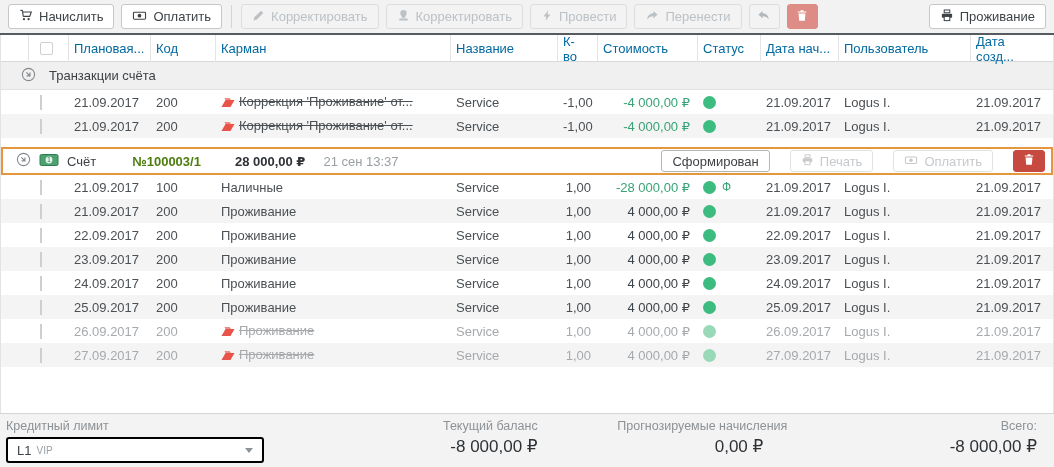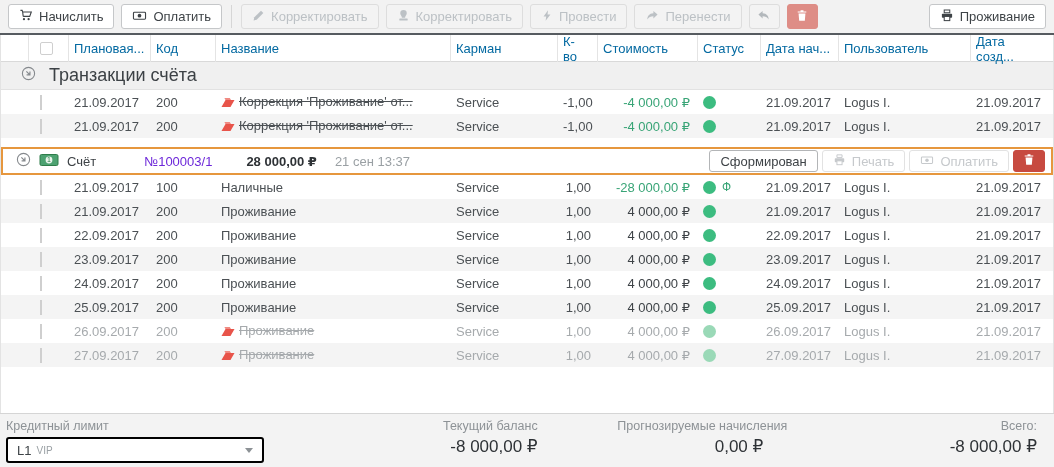--- a/index.html
+++ b/index.html
@@ -24,21 +24,21 @@
   .tablewrap { flex:1; background:#fff; border-left:1px solid #e3e3e3; border-right:1px solid #e3e3e3; overflow:hidden; }
   .grid { display:grid; grid-template-columns:28px 40px 82px 65px 235px 107px 40px 100px 63px 78px 132px 1fr;
           align-items:center; }
   .thead { height:27px; border-bottom:1px solid #d9d9d9; font-size:13px; color:#0369a1; }
   .thead > div { height:27px; display:flex; align-items:center; padding-left:5px; border-right:1px solid #e4e4e4; }
   .thead > div:last-child { border-right:none; justify-content:flex-end; padding-right:17px; }
   .thead .h-qty { justify-content:flex-end; padding-right:18px; }
   .cbx { width:13px; height:13px; border:1px solid #cfcfcf; border-radius:2px; background:#fff; margin-left:6px; }
 
   .group-row { height:28px; background:#f0f0f0; border-bottom:1px solid #e2e2e2; display:flex;
-               align-items:center; padding-left:20px; gap:13px; font-size:18px; color:#3c4145; }
+               align-items:center; padding-left:20px; gap:13px; font-size:13px; color:#3c4145; }
 
   .trow { height:24px; font-size:13px; color:#4b5054; }
   .trow.alt { background:#f4f4f4; }
   .trow > div { padding-left:5px; overflow:hidden; white-space:nowrap; }
   .trow .c-qty { text-align:right; padding-right:7px; }
   .trow .c-amount { text-align:right; padding-right:8px; color:#3e4347; }
   .trow .c-amount.green { color:#38a476; }
   .trow .c-created { text-align:right; padding-right:17px; }
   .trow .c-status { display:flex; align-items:center; gap:6px; }
   .dot { width:13px; height:13px; border-radius:50%; background:#3cbc80; flex:0 0 auto; }
@@ -49,24 +49,24 @@
   .trow.muted { color:#a6aaad; }
   .trow.muted .c-amount, .trow.muted .c-amount.green { color:#a6aaad; }
   .trow.muted .dot { background:#9ad9b7; }
 
   .gap8 { height:9px; background:#fff; }
 
   
   .invoice { height:28px; border:2px solid #e6973e; background:#fff; display:flex; align-items:center;
              padding:0 6px 0 13px; gap:8px; font-size:13px; }
   .inv-label { color:#3e4347; }
-  .inv-number { font-weight:normal; color:#6d28d9; margin-left:40px; }
+  .inv-number { font-weight:bold; color:#4d7c0f; margin-left:28px; }
   .inv-amount { font-weight:bold; color:#2e3236; margin-left:26px; }
   .inv-time { color:#9aa0a4; margin-left:10px; }
-  .inv-buttons { margin-left:auto; display:flex; align-items:center; gap:4px; }
+  .inv-buttons { margin-left:auto; display:flex; align-items:center; gap:20px; }
   .ibtn { height:22px; display:inline-flex; align-items:center; gap:6px; padding:0 10px; background:#fff;
           border:1px solid #b3b5b7; border-radius:3px; font-size:13px; color:#3e4347; cursor:pointer; font-family:inherit; }
   .ibtn.dis { border-color:#e2e2e2; color:#c6c9cc; cursor:default; }
   .ibtn.danger { background:#c74a40; border-color:#c74a40; color:#fff; width:32px; justify-content:center; padding:0; }
 
   
   .footer { flex:0 0 54px; background:#f3f3f3; border-top:1px solid #d5d5d5; display:flex; padding:5px 0 0 6px; }
   .f-label { font-size:12.5px; color:#8d9296; }
   .f-value { font-size:17px; color:#2e3236; margin-top:3px; }
   .f-credit { width:282px; }
@@ -150,22 +150,22 @@
 
   <div class="tablewrap">
 
     <div class="grid thead">
       <div></div>
       <div>
           <span class="cbx"></span>
         </div>
       <div>Плановая...</div>
       <div>Код</div>
+      <div>Карман</div>
       <div>Название</div>
-      <div>Карман</div>
       <div class="h-qty">К-во</div>
       <div>Стоимость</div>
       <div>Статус</div>
       <div>Дата нач...</div>
       <div>Пользователь</div>
       <div>Дата созд...</div>
     </div>
 
     <div class="group-row">
       <span><svg width="15" height="15" viewBox="0 0 14 14">

